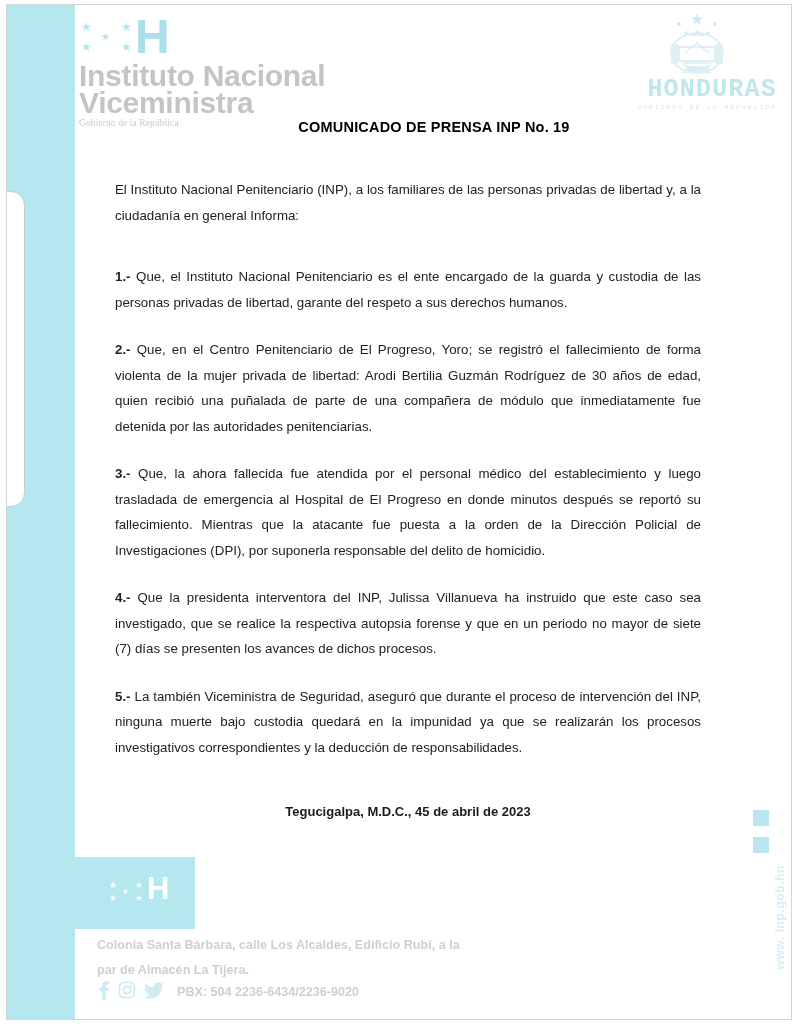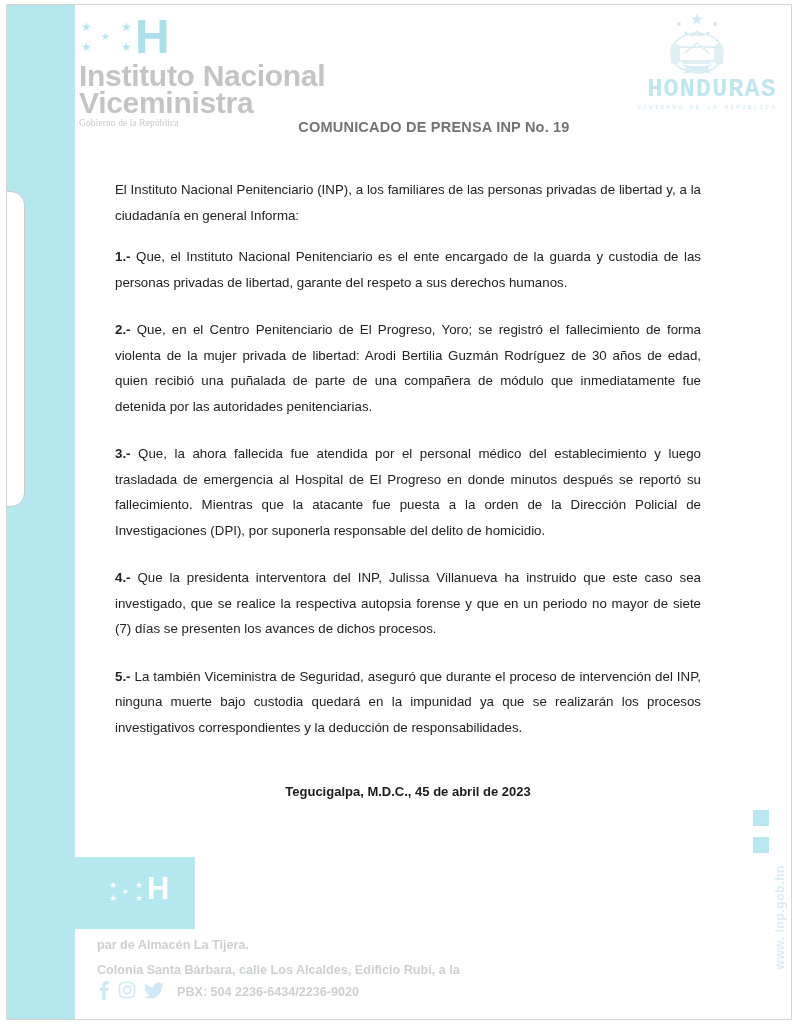--- a/index.html
+++ b/index.html
@@ -138,39 +138,39 @@
 
   
   .doc-title {
     position: absolute;
     left: 68px;
     top: 114px;
     width: 718px;
     text-align: center;
     font-size: 14.5px;
     font-weight: bold;
-    color: #737373;
+    color: #000000;
     letter-spacing: 0.2px;
   }
 
   
   .body-col {
     position: absolute;
     left: 108px;
     top: 172px;
     width: 586px;
   }
   .para {
     font-size: 13.3px;
     line-height: 25.5px;
     color: #222222;
     text-align: justify;
     margin: 0 0 22px 0;
   }
-  .para.lead { margin-bottom: 16px; }
+  .para.lead { margin-bottom: 36px; }
   .para b { font-weight: bold; }
 
   .signoff {
     margin-top: 42px;
     text-align: center;
     font-size: 13px;
     font-weight: bold;
     line-height: 19px;
     color: #1c1c1c;
   }
@@ -345,22 +345,22 @@
         <span class="fstar s1">★</span>
         <span class="fstar s2">★</span>
         <span class="fstar s3">★</span>
         <span class="fstar s4">★</span>
         <span class="fstar s5">★</span>
         <span class="fh">H</span>
       </div>
     </div>
 
     <div class="footer-text">
+      <div>Colonia Santa Bárbara, calle Los Alcaldes, Edificio Rubí, a la</div>
       <div>par de Almacén La Tijera.</div>
-      <div>Colonia Santa Bárbara, calle Los Alcaldes, Edificio Rubí, a la</div>
     </div>
 
     <div class="footer-social">
       <span class="sicon">
         <svg width="13" height="20" viewBox="0 0 13 20" aria-hidden="true">
           <path d="M8.6 20V11h2.7l.4-3.2H8.6V5.9c0-.9.3-1.5 1.6-1.5h1.7V1.5C11.6 1.4 10.6 1.3 9.4 1.3 6.9 1.3 5.2 2.8 5.2 5.6v2.2H2.5V11h2.7v9z" fill="#cfeaf3"></path>
         </svg>
       </span>
       <span class="sicon">
         <svg width="18" height="20" viewBox="0 0 18 20" aria-hidden="true">

